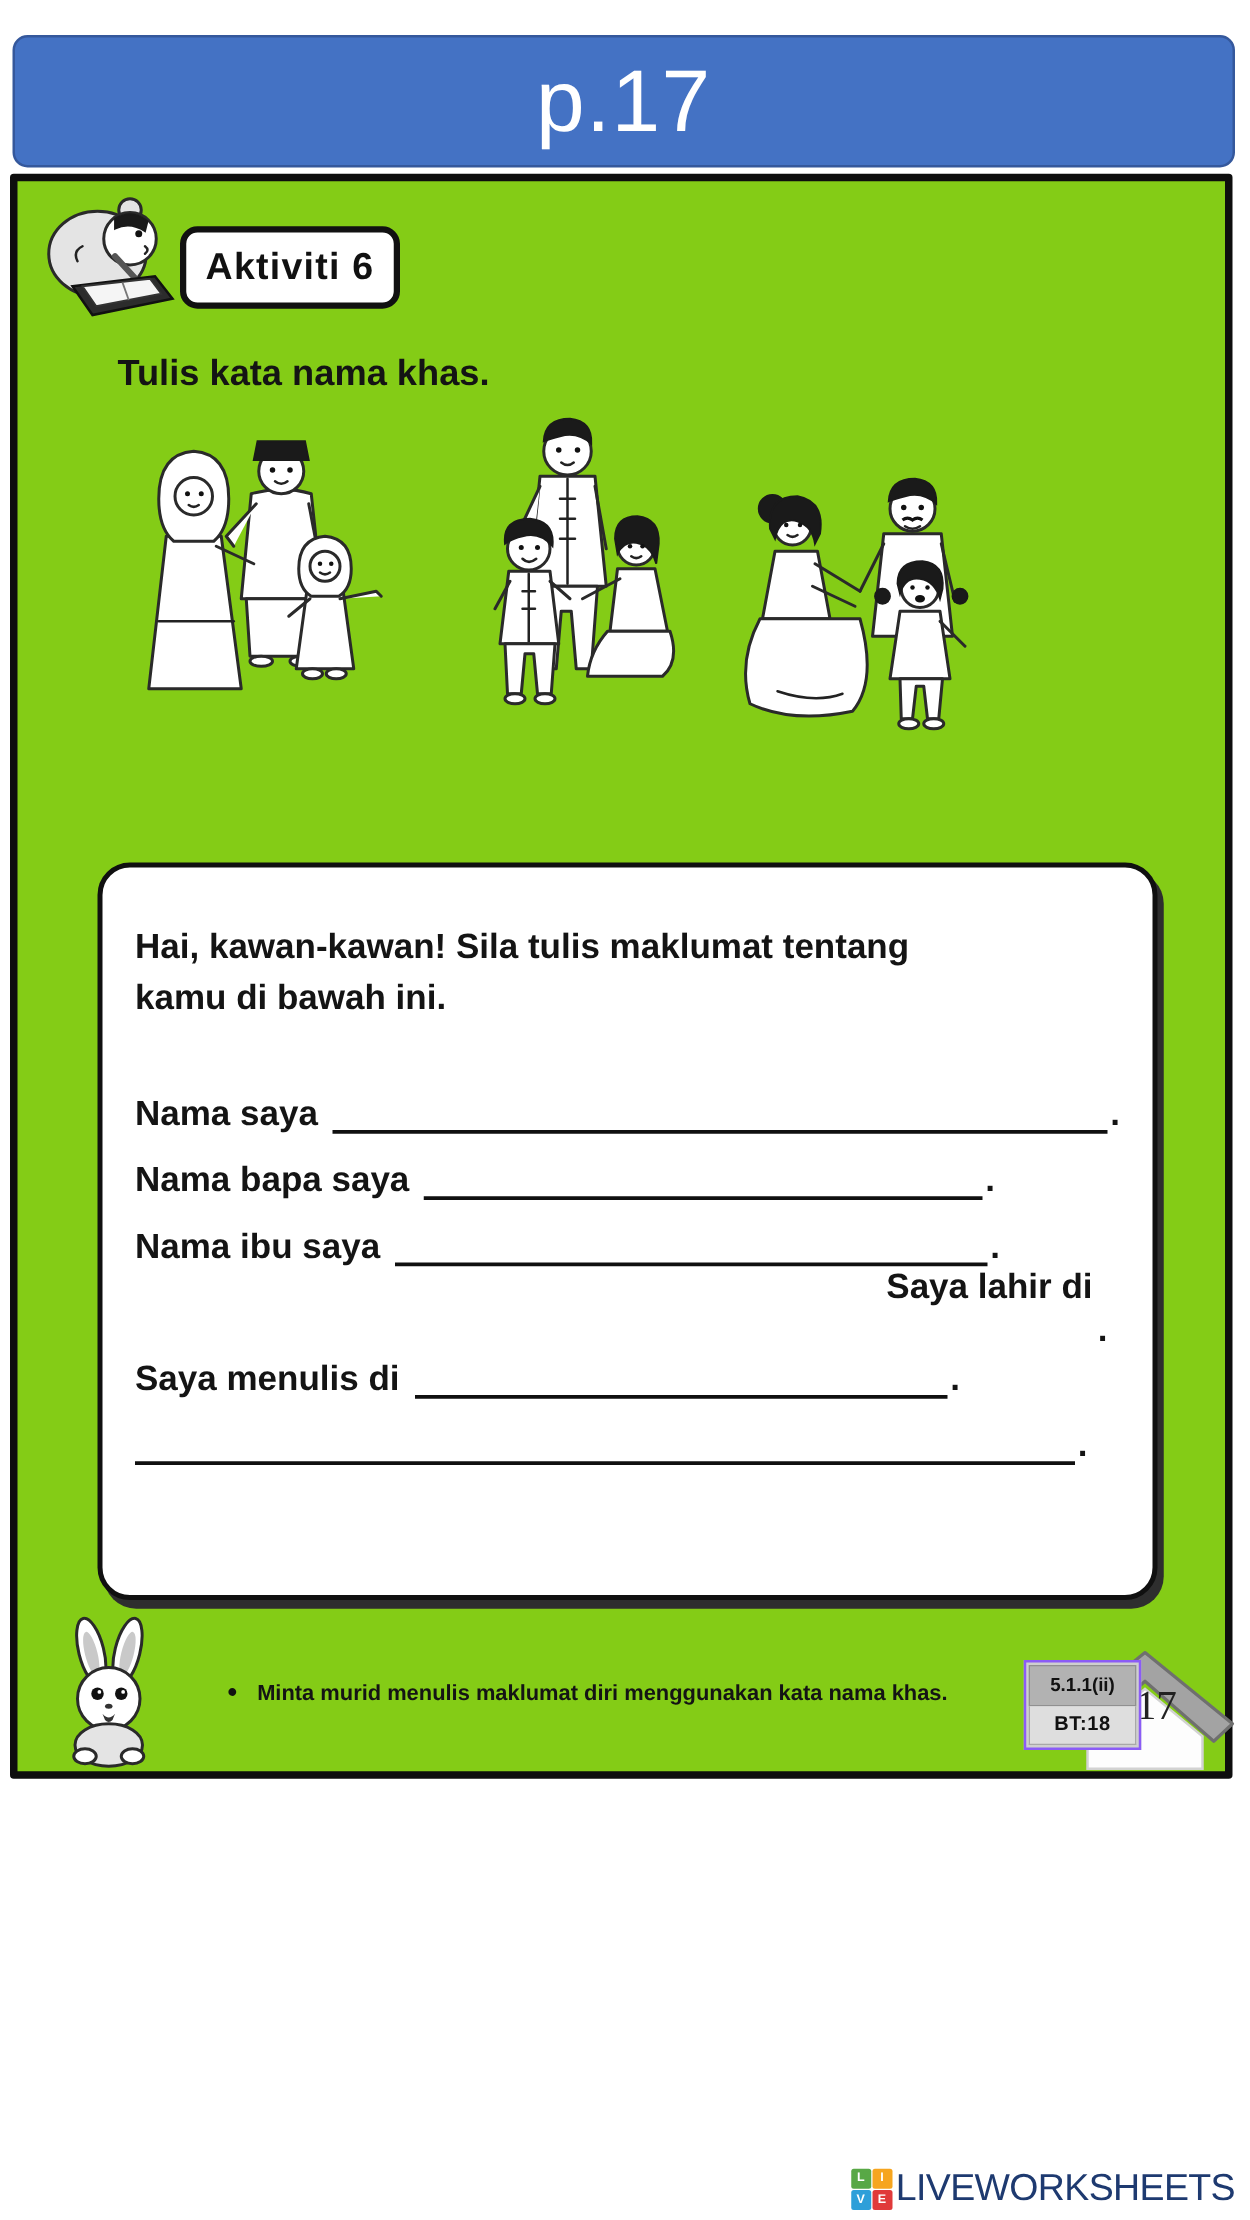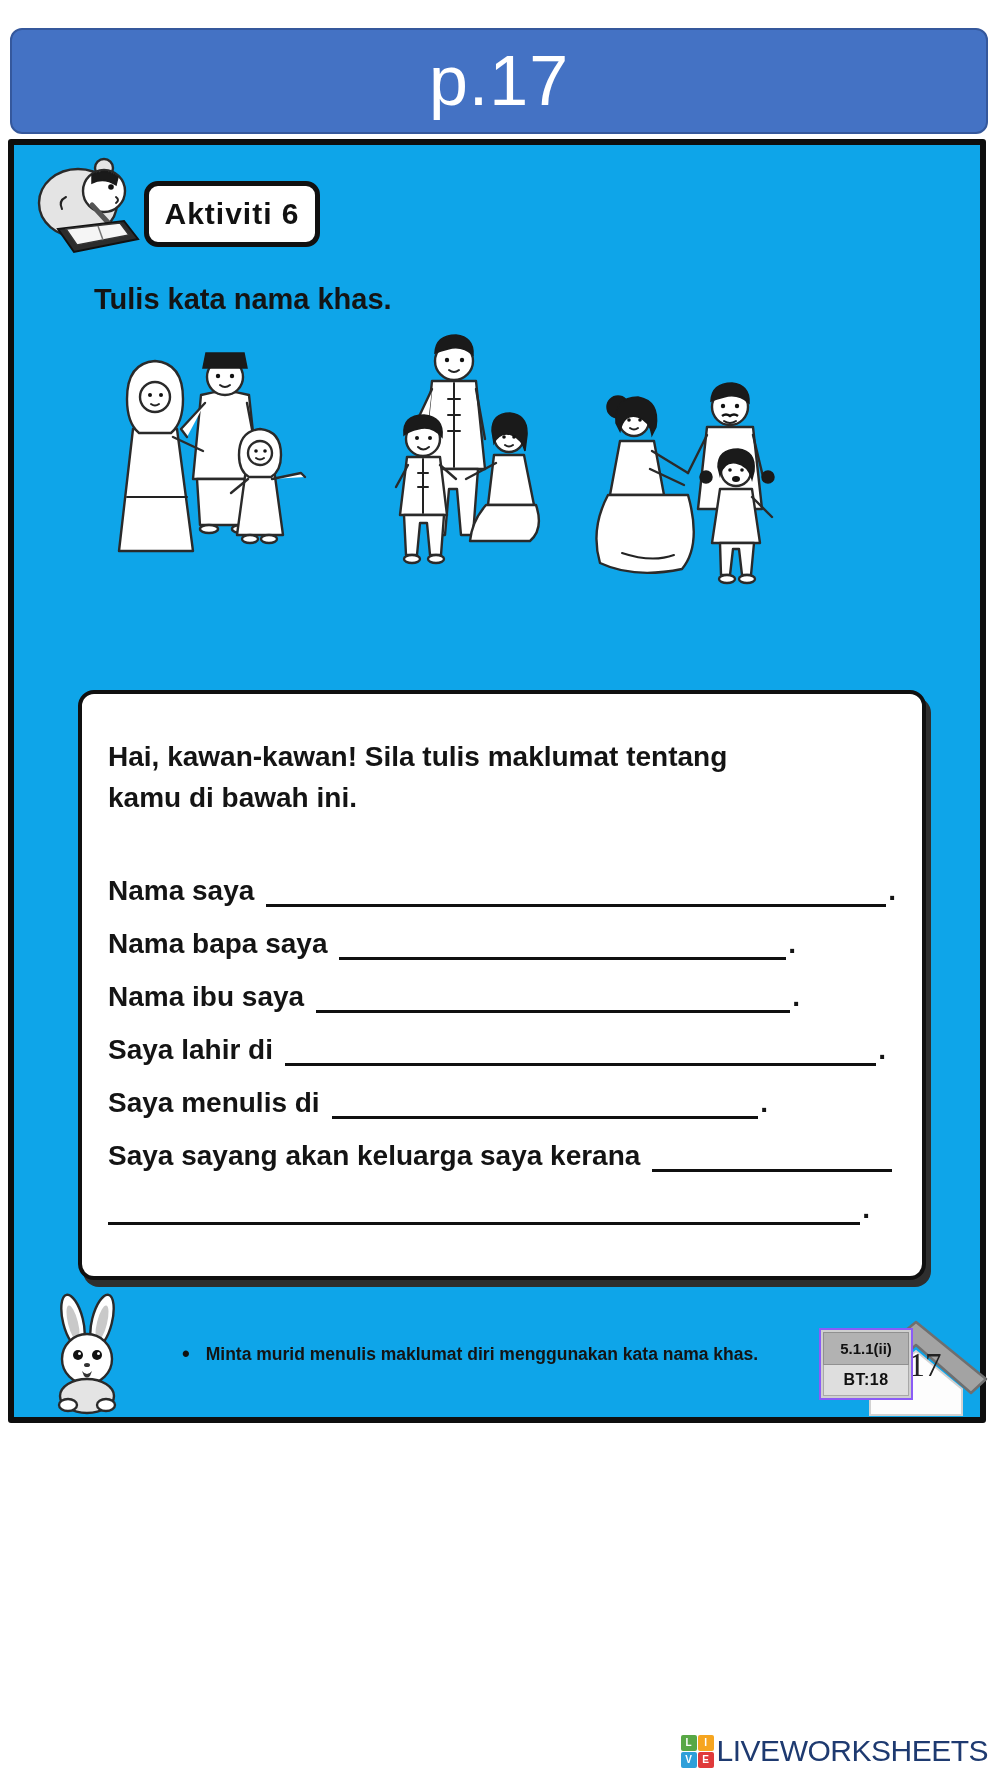--- a/index.html
+++ b/index.html
@@ -3,49 +3,49 @@
 <meta charset="utf-8">
 <style>
   html,body{margin:0;padding:0;background:#fff;}
   body{width:1000px;height:1776px;position:relative;font-family:"Liberation Sans",sans-serif;overflow:hidden;}
 
   
   .banner{position:absolute;left:10px;top:28px;width:974px;height:102px;background:#4472c4;border:2px solid #35589c;border-radius:12px;display:flex;align-items:center;justify-content:center;}
   .banner-title{color:#ffffff;font-size:70px;font-weight:400;letter-spacing:1px;}
 
   
-  .frame{position:absolute;left:8px;top:139px;width:966px;height:1272px;border:6px solid #0e0e0e;border-radius:3px;background:#0ea5e9;}
+  .frame{position:absolute;left:8px;top:139px;width:966px;height:1272px;border:6px solid #0e0e0e;border-radius:3px;background:#84cc16;}
 
   
   .hamster{position:absolute;left:18px;top:8px;}
   .activity-badge{position:absolute;left:130px;top:36px;width:166px;height:56px;border:5px solid #111;border-radius:14px;background:#fff;display:flex;align-items:center;justify-content:center;}
   .activity-badge span{font-size:30px;font-weight:bold;color:#111;letter-spacing:1px;}
   .instruction{position:absolute;left:80px;top:138px;font-size:29px;font-weight:bold;color:#141414;}
 
   
   .fam{position:absolute;}
   .fam1{left:95px;top:192px;}
   .fam2{left:338px;top:182px;}
   .fam3{left:556px;top:232px;}
   .lineart{stroke:#2a2a2a;stroke-width:2.4;fill:#ffffff;stroke-linejoin:round;stroke-linecap:round;}
   .dark{fill:#1a1a1a;stroke:#1a1a1a;stroke-width:1.5;}
   .shade{fill:#e4e4e4;stroke:#2a2a2a;stroke-width:2.4;}
   .feat{stroke:#222;stroke-width:2;fill:none;stroke-linecap:round;}
 
   
-  .formbox{position:absolute;left:64px;top:545px;width:788px;height:534px;border:4px solid #101010;border-radius:16px;background:#fff;box-shadow:5px 7px 0 #2e2e2e;padding:24px 26px;}
+  .formbox{position:absolute;left:64px;top:545px;width:788px;height:534px;border:4px solid #101010;border-radius:26px;background:#fff;box-shadow:5px 7px 0 #2e2e2e;padding:24px 26px;}
   .intro{font-size:28px;font-weight:bold;color:#141414;max-width:700px;line-height:41px;margin-top:18px;}
   .fields{margin-top:36px;}
   .frow{display:flex;align-items:flex-end;height:53px;font-size:28px;font-weight:bold;color:#141414;}
   .frow .lbl{white-space:nowrap;padding-right:12px;}
   .frow .blank{flex:1;border-bottom:3px solid #101010;height:34px;}
   .frow .dot{padding-left:2px;}
   .frow.f2{margin-right:100px;}
   .frow.f3{margin-right:96px;align-items:flex-end;}
-  .frow.f4{margin-right:10px;}
+  .frow.f4{margin-right:10px;flex-direction:column;}
   .frow.f5{margin-right:128px;}
   .frow.f6{margin-right:2px;}
   .frow.f7{margin-right:26px;}
 
   
   .bunny{position:absolute;left:26px;top:1148px;}
   .note-row{position:absolute;left:168px;top:1196px;display:flex;align-items:center;}
   .note-bullet{font-size:22px;font-weight:bold;margin-right:16px;color:#111;}
   .note-text{font-size:17.5px;font-weight:bold;color:#141414;}
   .house{position:absolute;left:826px;top:1172px;}
@@ -234,25 +234,20 @@
       </div>
       <div class="frow f4">
         <span class="lbl">Saya lahir di</span>
         <span class="blank"></span>
         <span class="dot">.</span>
       </div>
       <div class="frow f5">
         <span class="lbl">Saya menulis di</span>
         <span class="blank"></span>
         <span class="dot">.</span>
-      </div>
-      <div class="frow f6">
-        <span class="lbl">Saya sayang akan keluarga saya kerana</span>
-        <span class="blank"></span>
-        <span class="dot"></span>
       </div>
       <div class="frow f7">
         <span class="blank"></span>
         <span class="dot">.</span>
       </div>
     </div>
   </div>
 
   <div class="bunny">
     <svg width="105" height="122" viewBox="0 0 105 122">

